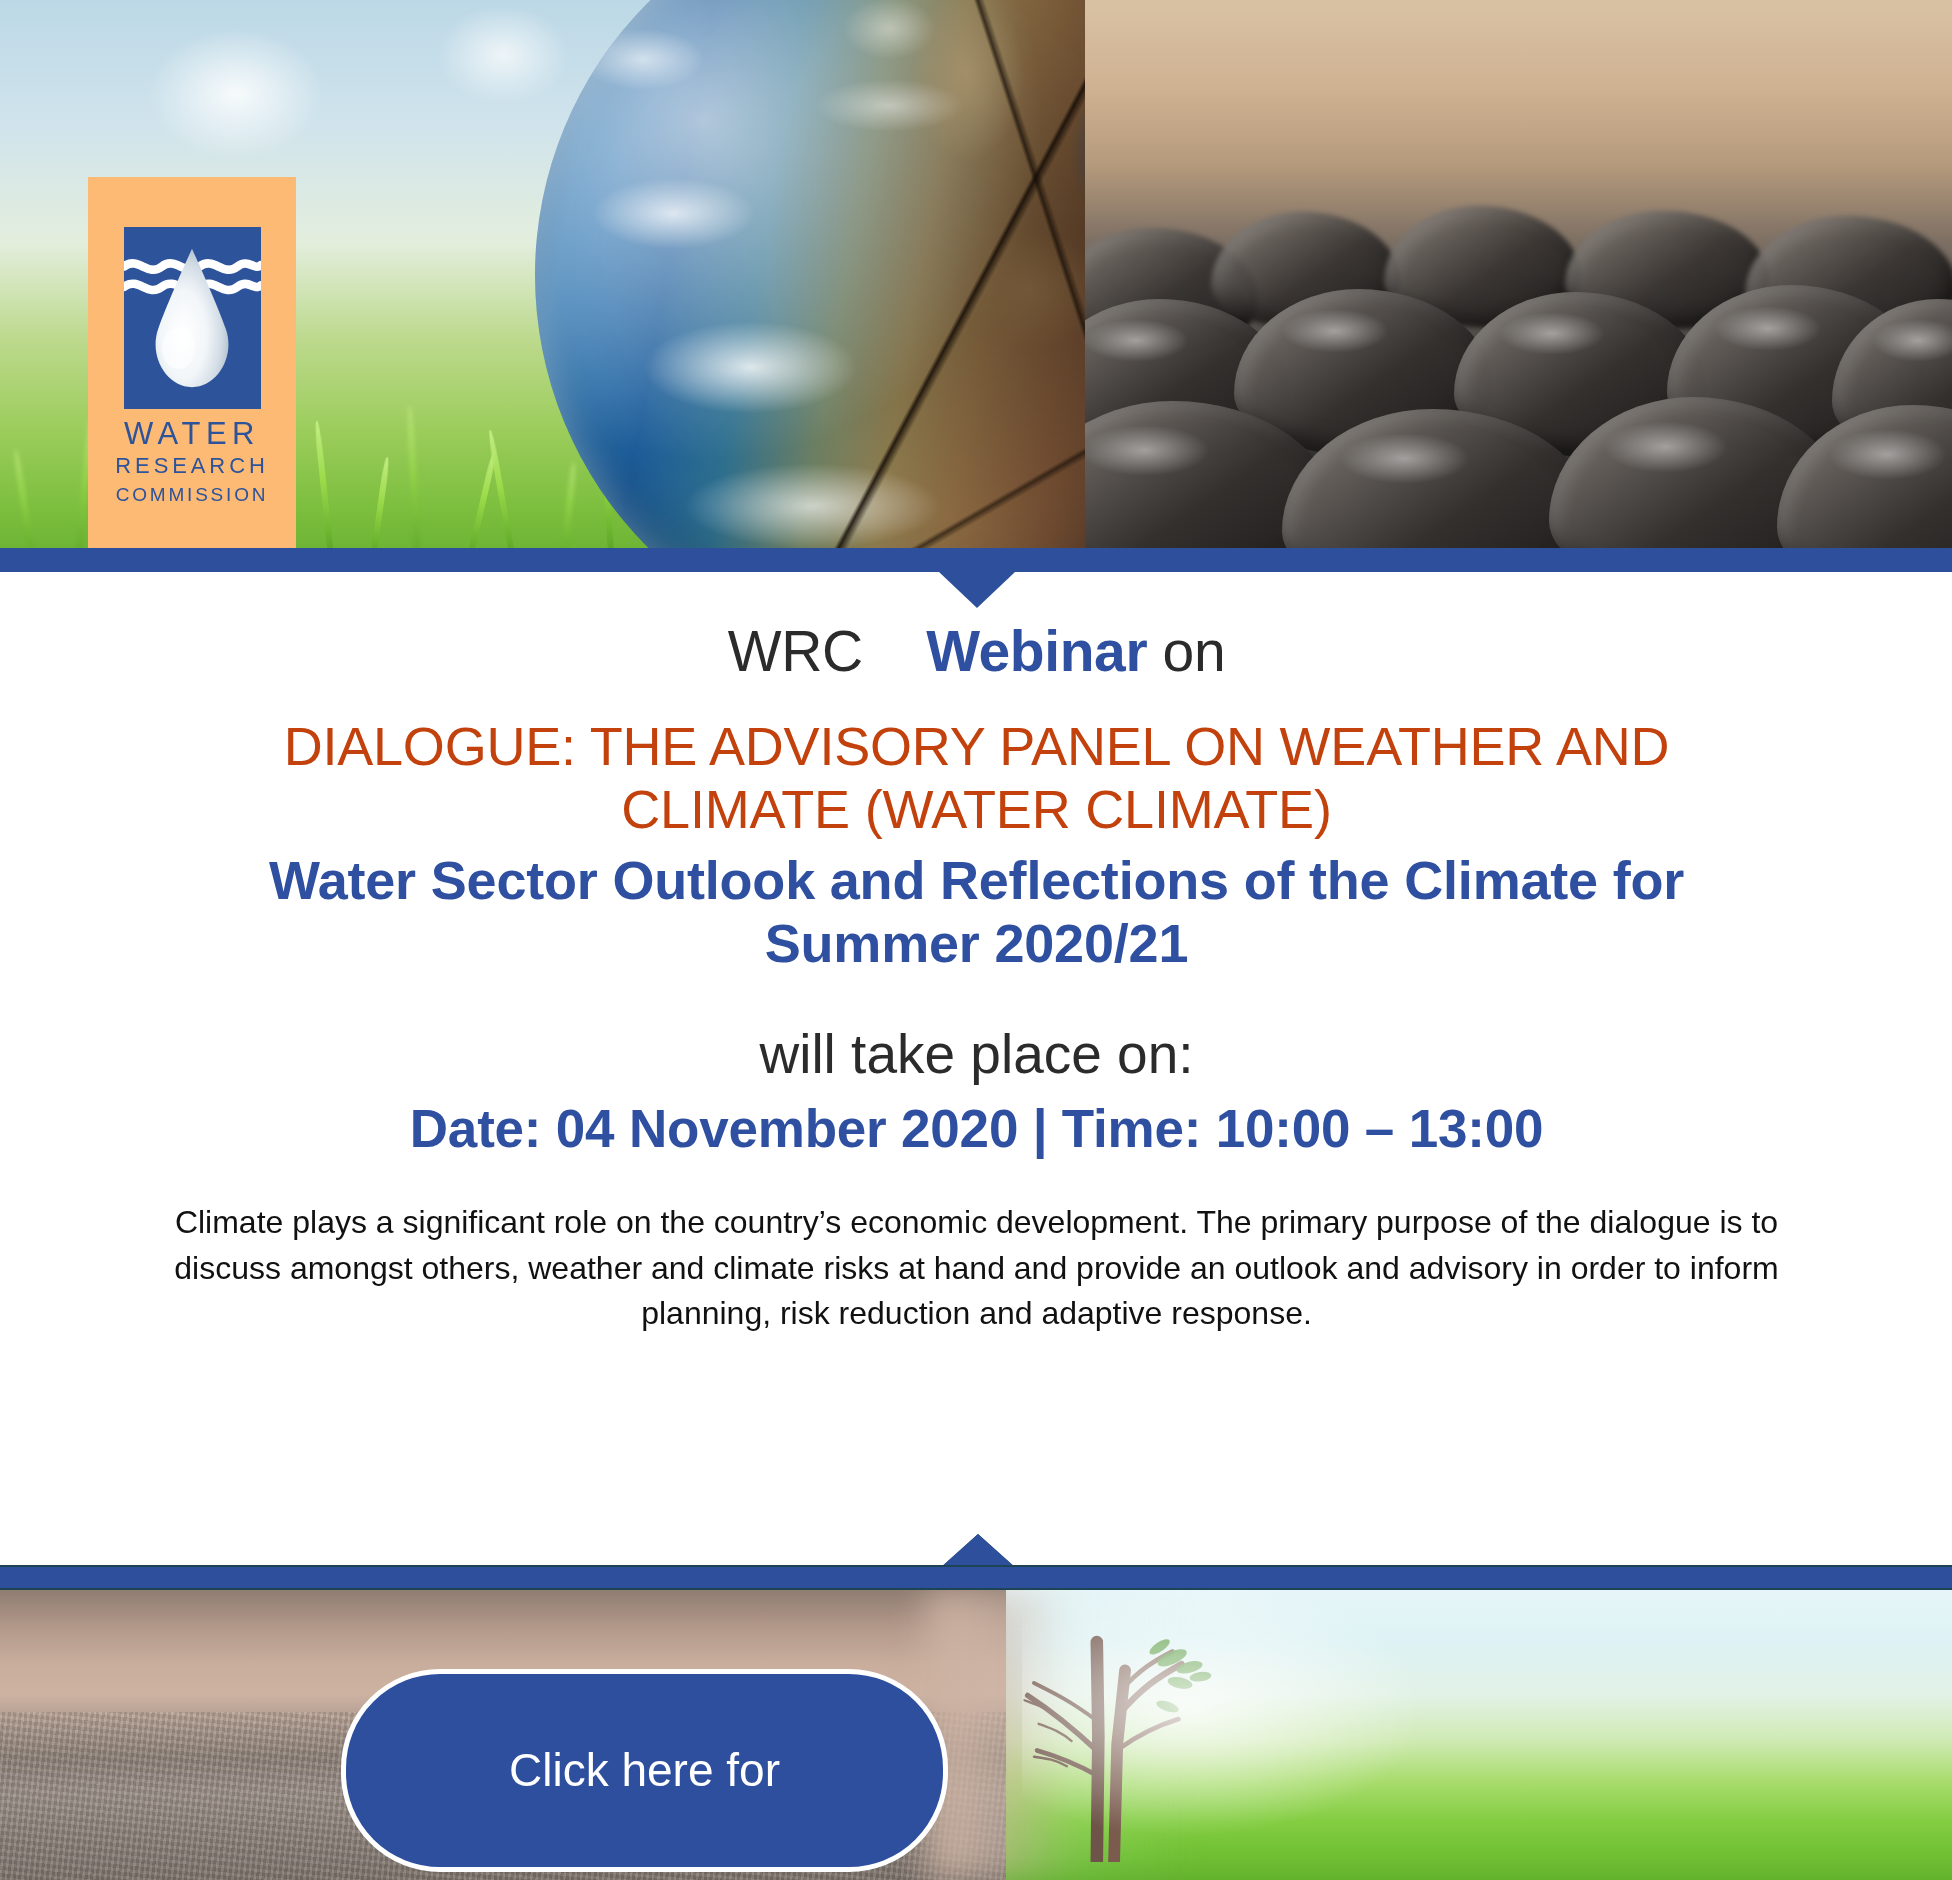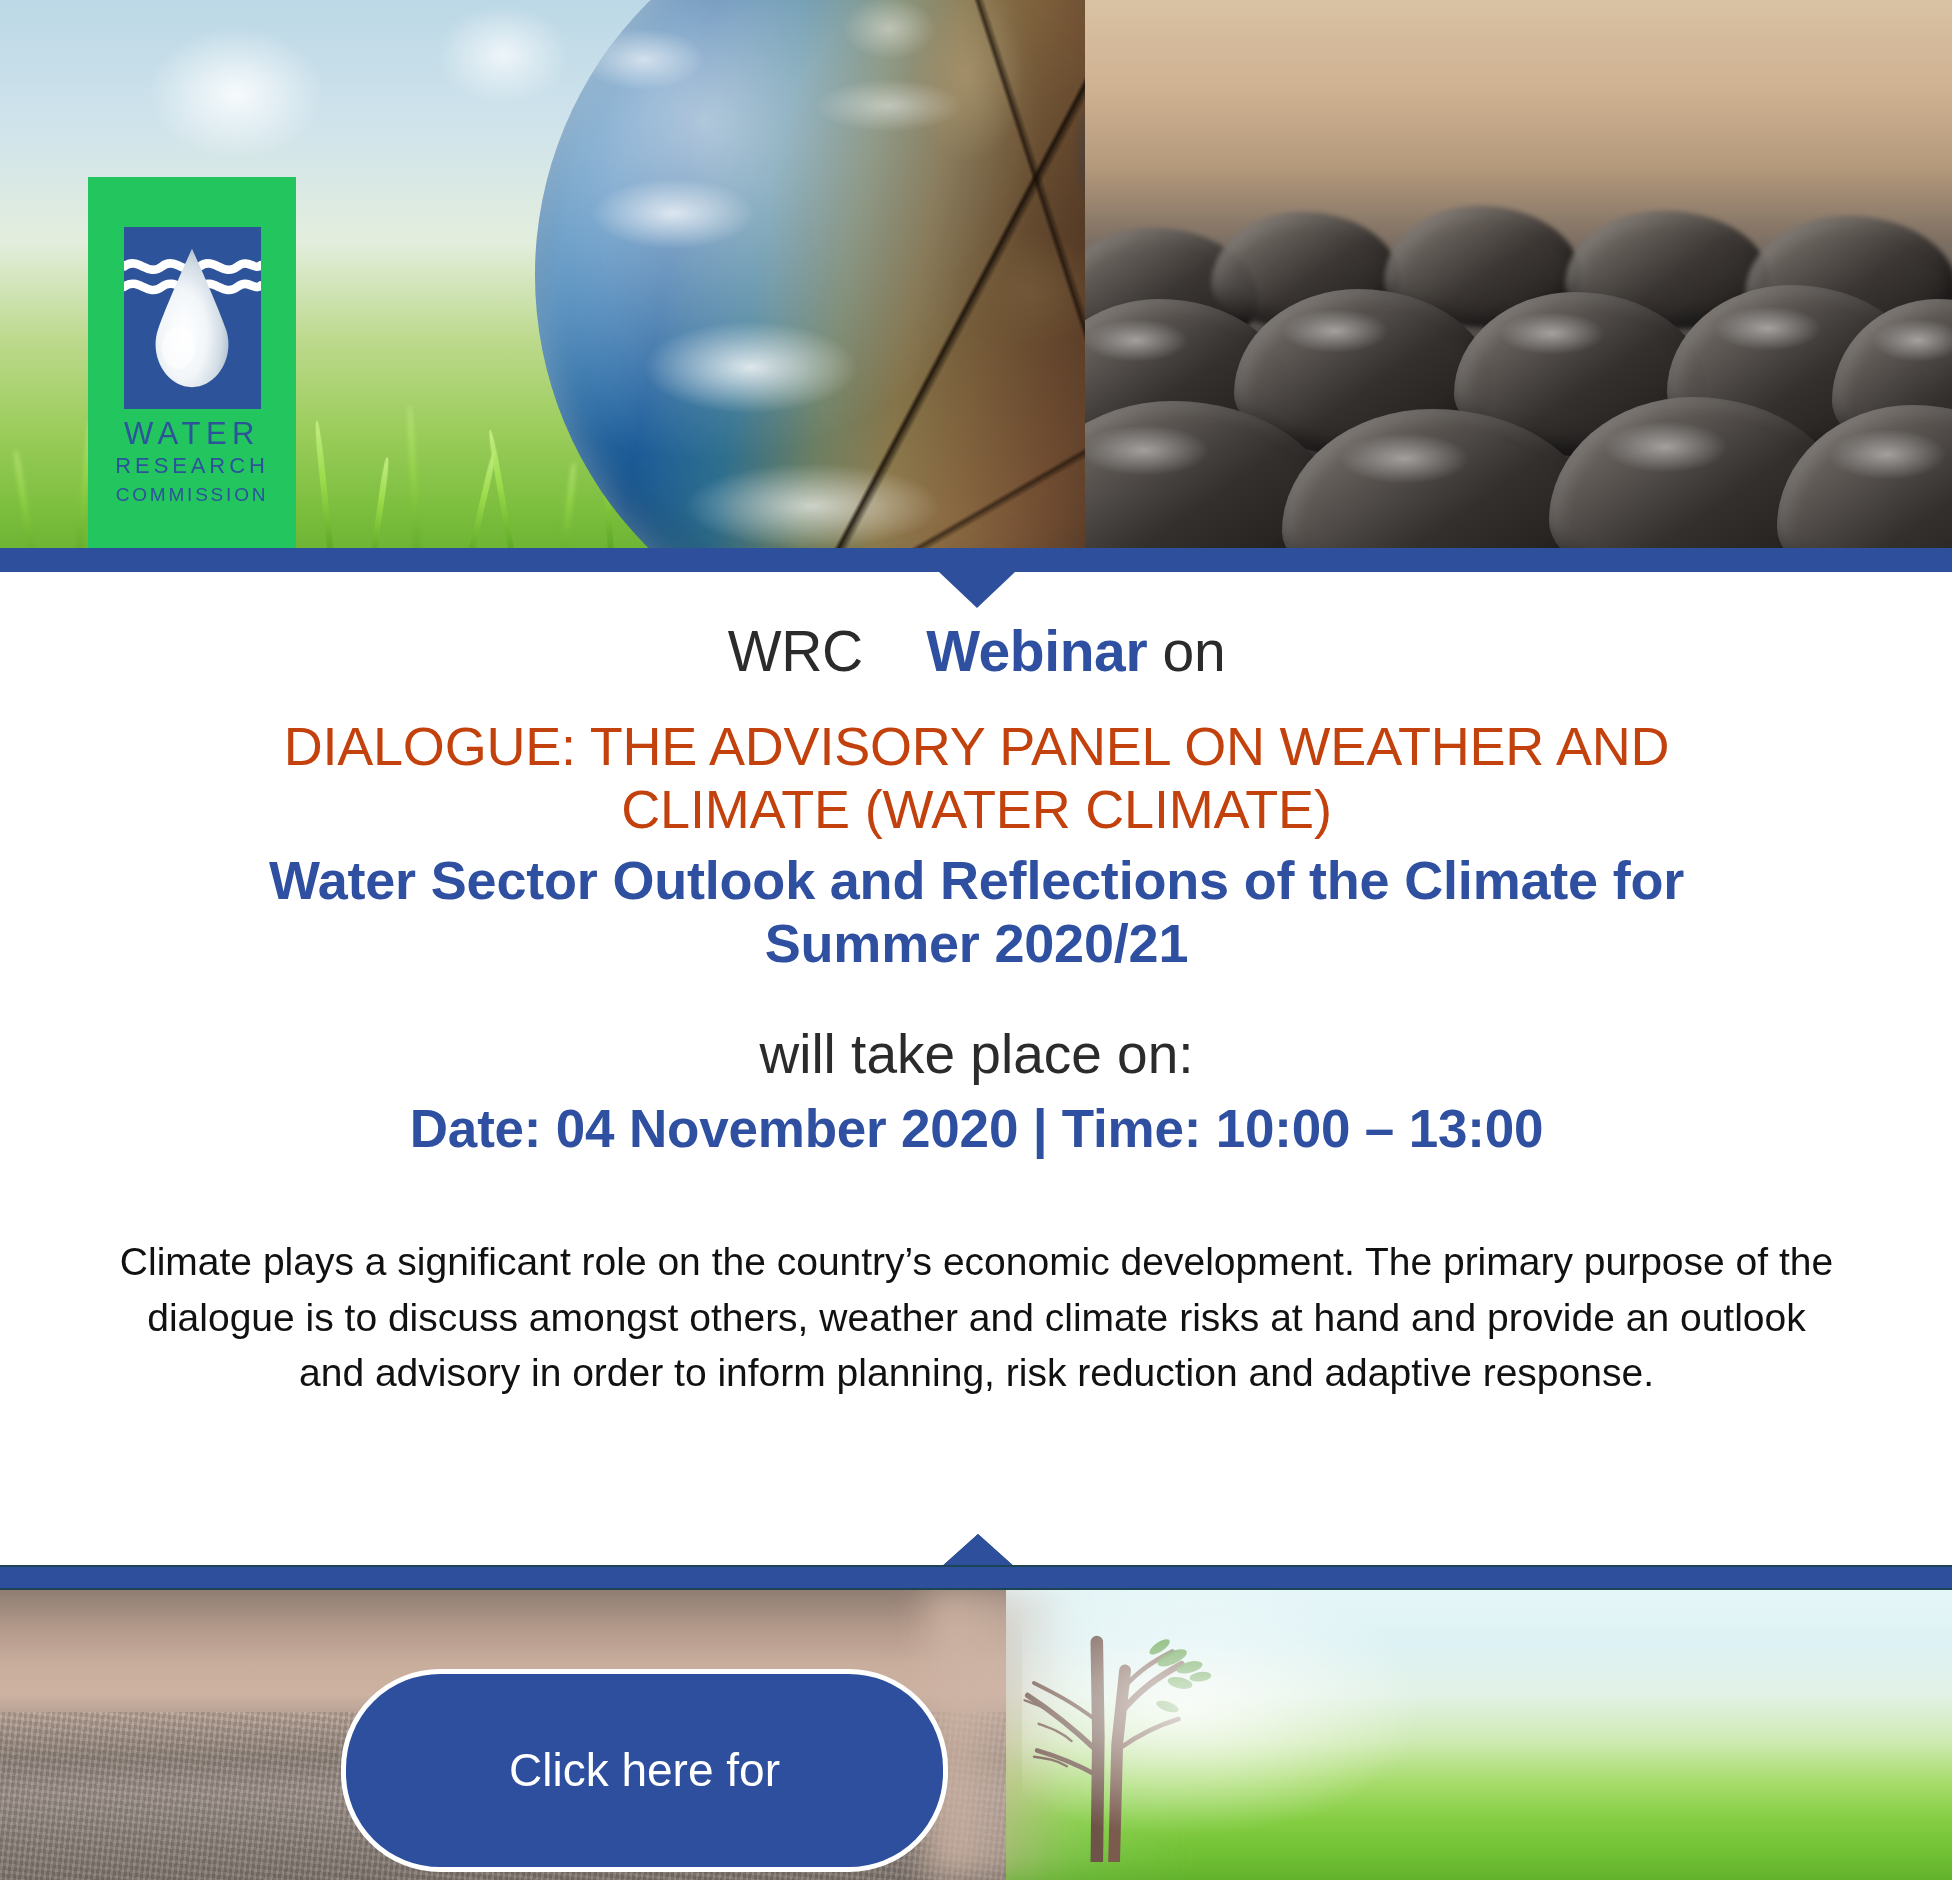--- a/index.html
+++ b/index.html
@@ -147,21 +147,21 @@
     border-radius:50%;
     background: radial-gradient(ellipse at center, rgba(255,255,255,.45), rgba(255,255,255,0) 70%);
   }
   .bag.far { filter: blur(2.4px); opacity: .9; }
 
   
   .logo-box {
     position: absolute;
     left: 88px; top: 177px;
     width: 208px; height: 371px;
-    background: #22c55e;
+    background: #fdba74;
     z-index: 6;
     display: flex;
     flex-direction: column;
     align-items: center;
   }
   .logo-mark {
     margin-top: 50px;
     width: 137px; height: 182px;
     background: #2d539b;
     position: relative;
@@ -279,23 +279,23 @@
 
   .line-datetime {
     margin-top: 12.6px;
     font-size: 53px;
     font-weight: 700;
     color: #2f50a0;
     letter-spacing: -0.2px;
   }
 
   .body-para {
-    margin: 75px auto 0;
+    margin: 41px auto 0;
     width: 1808px;
-    font-size: 39px;
+    font-size: 32px;
     font-weight: 400;
     color: #111111;
     line-height: 1.42;
     padding: 0 47px;
     text-align: center;
   }
 
   
   .footer-img {
     position: absolute;

